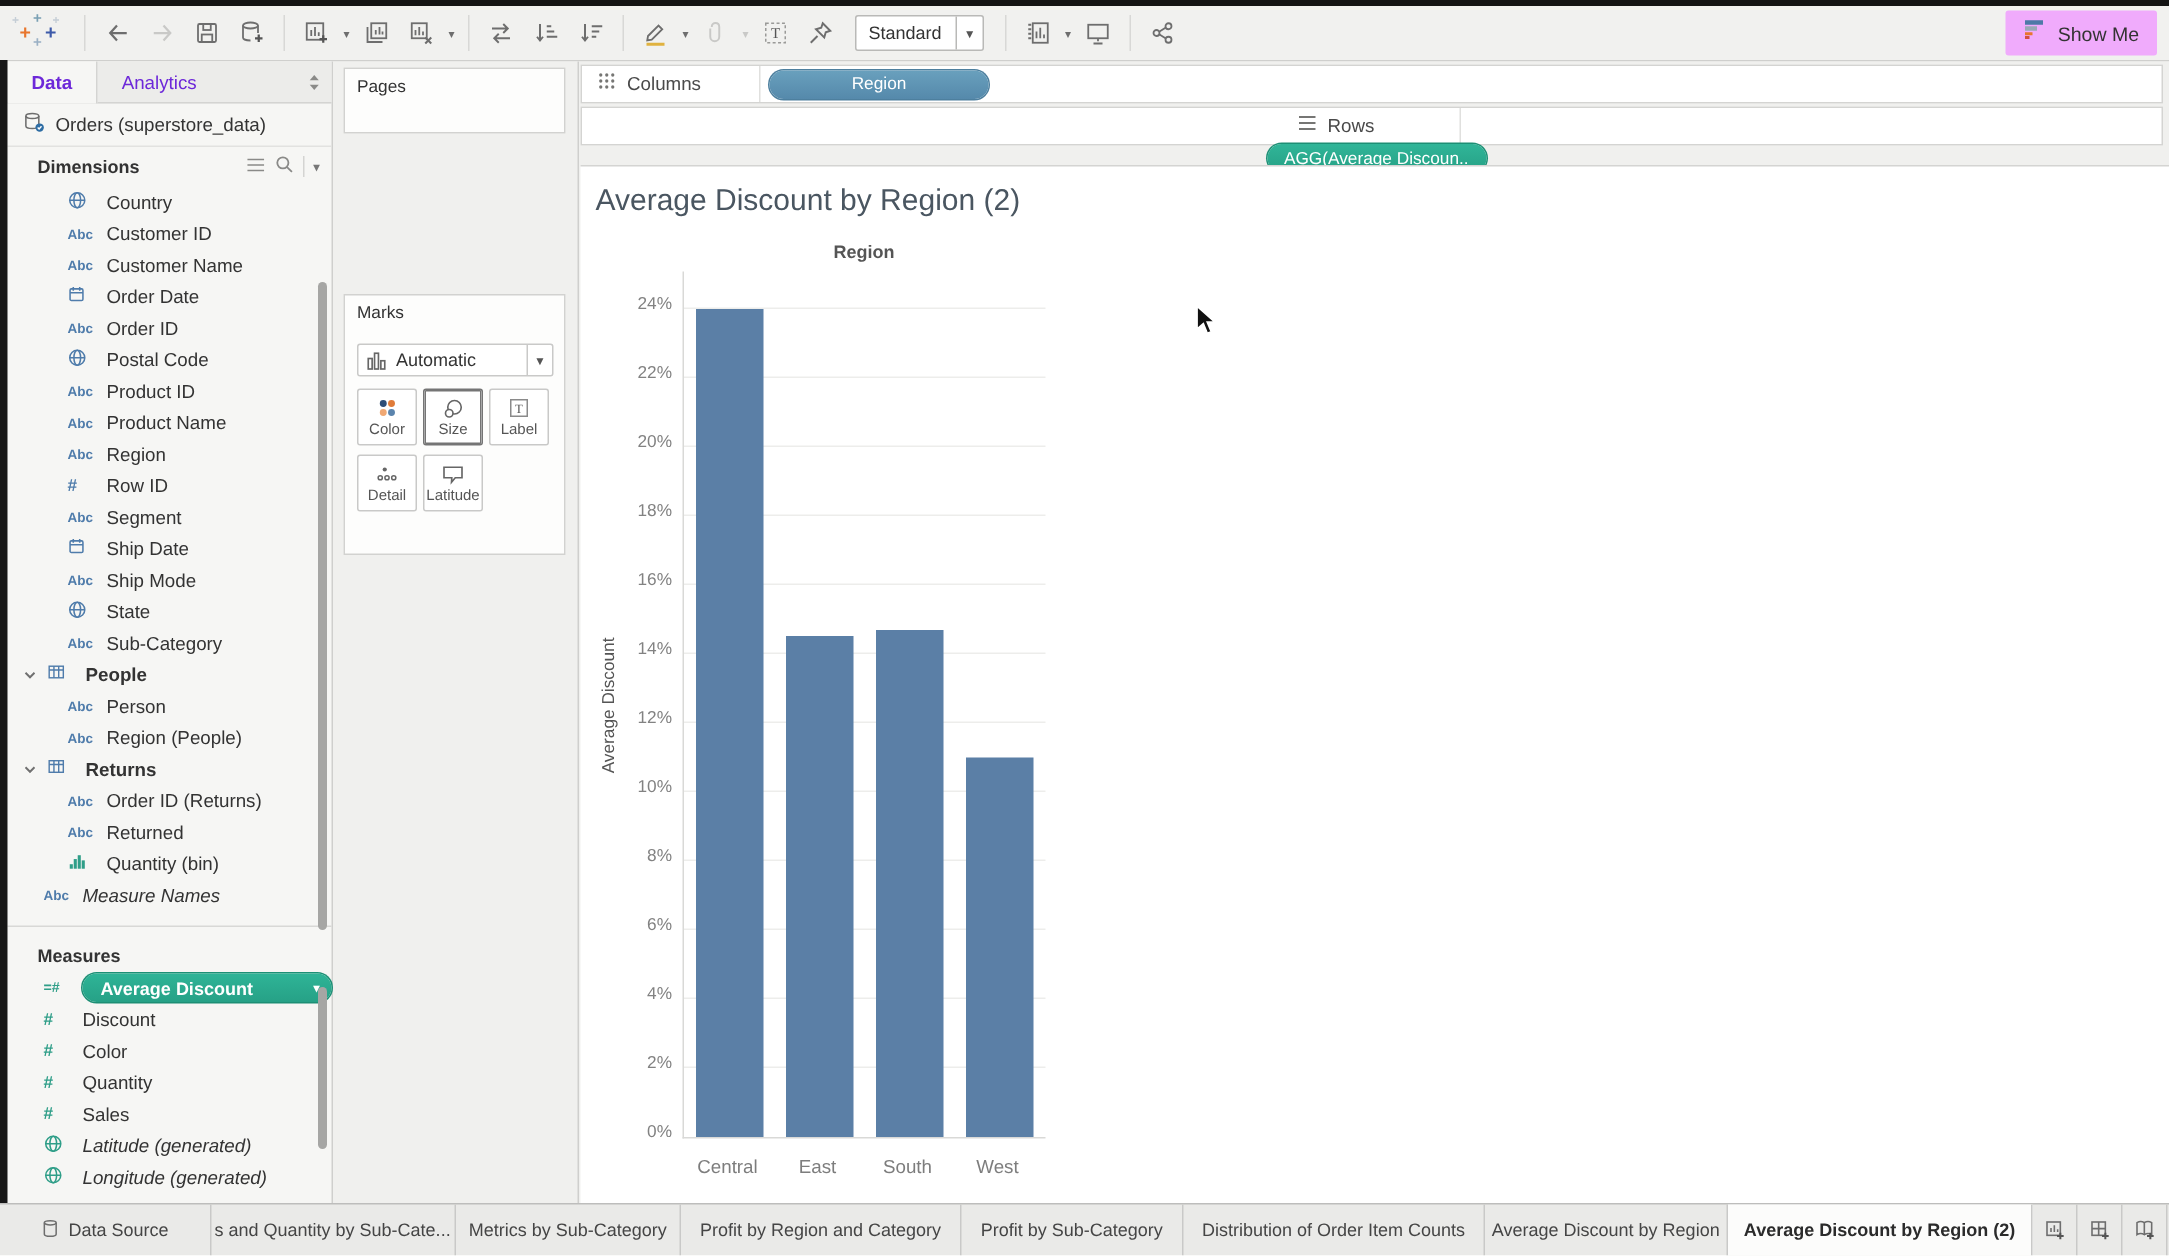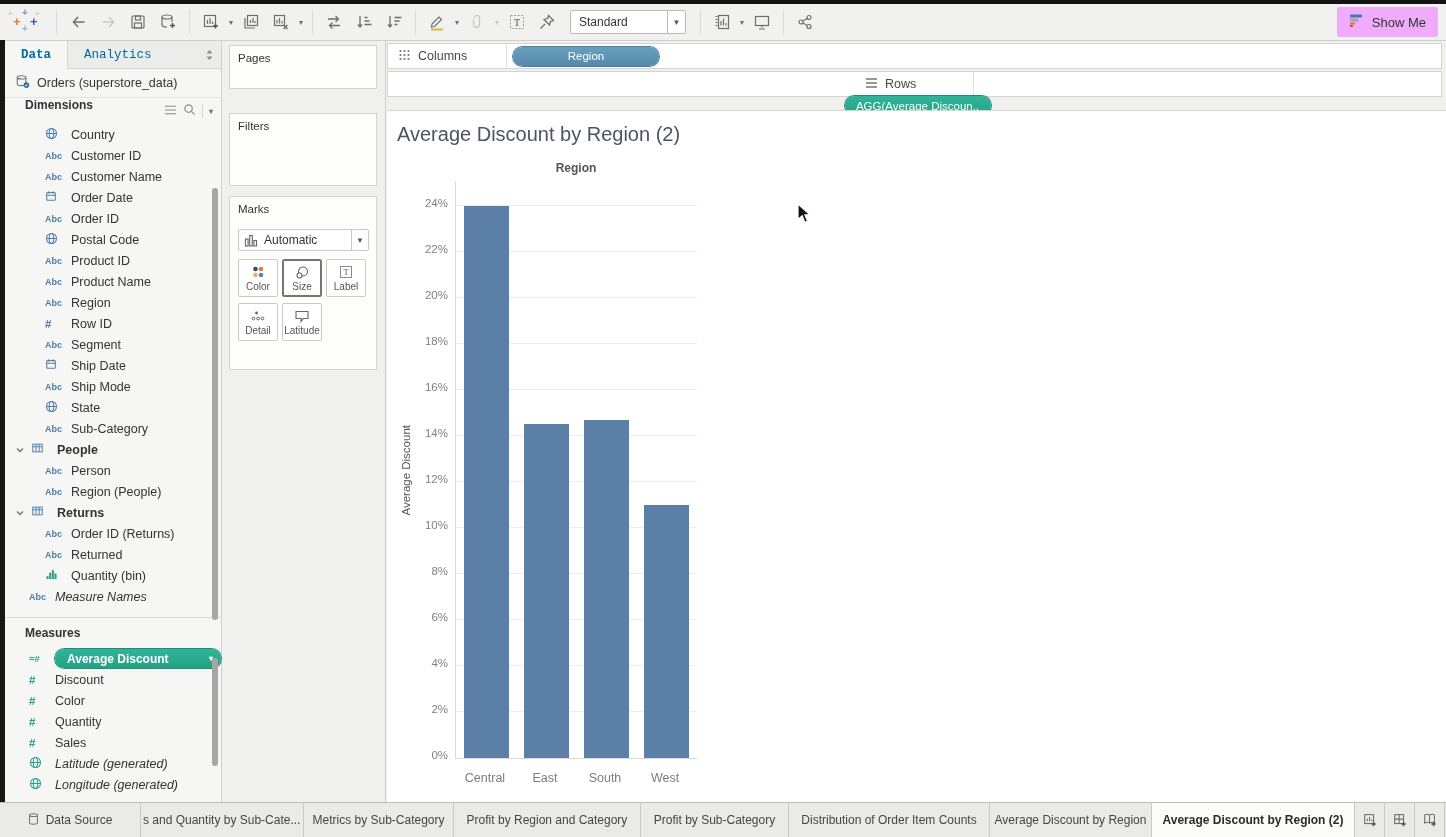--- a/index.html
+++ b/index.html
@@ -11,34 +11,34 @@
   .left-edge { position:absolute; left:0; top:40px; width:5px; height:762px; background:#171717; z-index:40; }
 
   
   .toolbar { position:absolute; left:0; top:4px; width:1446px; height:37px; background:#f1f1ef; border-bottom:1px solid #cfcfcd; display:flex; align-items:center; padding:0 6px; }
   .tb-btn { width:30px; height:28px; display:flex; align-items:center; justify-content:center; border-radius:2px; flex:0 0 auto; }
   .tb-caret { width:10px; height:28px; display:flex; align-items:center; justify-content:center; font-size:8px; color:#6e6e6e; flex:0 0 auto; }
   .tb-sep { width:1px; height:24px; background:#d8d8d6; margin:0 6px; flex:0 0 auto; }
   .tb-spacer { flex:1 1 auto; }
   .logo { width:40px; height:30px; position:relative; margin-right:4px; flex:0 0 auto; }
   .logo span { position:absolute; font-weight:bold; line-height:1; }
-  .standard-select { width:116px; height:24px; background:#fff; border:1px solid #b9b9b7; border-radius:2px; display:flex; align-items:center; margin:0 8px; flex:0 0 auto; }
+  .standard-select { width:86px; height:24px; background:#fff; border:1px solid #b9b9b7; border-radius:2px; display:flex; align-items:center; margin:0 8px; flex:0 0 auto; }
   .standard-select .val { flex:1; font-size:12px; color:#333; padding-left:8px; }
   .standard-select .dd { width:18px; height:100%; border-left:1px solid #b9b9b7; display:flex; align-items:center; justify-content:center; font-size:8px; color:#555; }
   .show-me { height:30px; background:#f0abfc; border-radius:2px; display:flex; align-items:center; gap:7px; padding:0 12px; margin-right:2px; flex:0 0 auto; }
   .show-me .lbl { font-size:13px; color:#333; }
 
   
   .data-panel { position:absolute; left:5px; top:41px; width:217px; height:761px; background:#f6f6f4; border-right:1px solid #cfcfcd; z-index:2; }
   .dp-tabs { height:28px; display:flex; background:#ececea; border-bottom:1px solid #d4d4d2; }
-  .dp-tab { display:flex; align-items:center; padding:0 16px; font-size:12.5px; color:#0369a1;font-family:Liberation Mono, monospace; }
+  .dp-tab { display:flex; align-items:center; padding:0 16px; font-size:12.5px; color:#6d28d9; }
   .dp-tab.active { background:#f6f6f4; border-right:1px solid #d4d4d2; font-weight:bold; margin-bottom:-1px; }
   .dp-tab-tools { margin-left:auto; display:flex; align-items:center; padding-right:6px; }
   .dp-source { height:29px; display:flex; align-items:center; gap:7px; padding-left:10px; border-bottom:1px solid #e2e2e0; font-size:12.5px; color:#333; }
-  .dp-sec-head { height:26px; display:flex; padding:0 8px 0 20px; font-size:12px; font-weight:bold; color:#333; }
+  .dp-sec-head { height:26px; display:flex; align-items:center; padding:0 8px 0 20px; font-size:12px; font-weight:bold; color:#333; }
   .dp-sec-head .tools { margin-left:auto; display:flex; align-items:center; gap:6px; color:#777; }
   .dp-sec-head .tools .vline { width:1px; height:14px; background:#d4d4d2; }
   .field-list { position:relative; }
   .frow { height:21px; display:flex; align-items:center; padding-left:40px; font-size:12.5px; color:#333; }
   .frow .ficon { width:26px; display:flex; align-items:center; flex:0 0 auto; }
   .frow.group { padding-left:10px; }
   .frow.group .chev { width:16px; display:flex; align-items:center; }
   .frow.group .ficon { width:26px; }
   .frow.group .flabel { font-weight:bold; }
   .frow.mindent { padding-left:24px; }
@@ -576,23 +576,20 @@
       </div>
     </div>
   <div class="scroll-thumb" style="top:147px;height:432px;"></div>
   <div class="scroll-thumb" style="top:617px;height:108px;"></div>
 </div>
 
 <div class="mid-panel">
   <div class="card" style="top:4px;height:44px;">
     <div class="card-label">Pages</div>
   </div>
-  <div class="card" style="top:72px;height:73px;">
-    <div class="card-label">Filters</div>
-  </div>
   <div class="card" style="top:155px;height:174px;">
     <div class="card-label">Marks</div>
     <div class="marks-dd">
       <span style="padding-left:5px;display:flex;">
         <svg width="14" height="13" viewBox="0 0 14 13">
             <g fill="none" stroke="#666" stroke-width="1.1">
               <rect x="1.5" y="5" width="2.6" height="7"></rect>
               <rect x="5.7" y="1.5" width="2.6" height="10.5"></rect>
               <rect x="9.9" y="6.5" width="2.6" height="5.5"></rect>
             </g>

